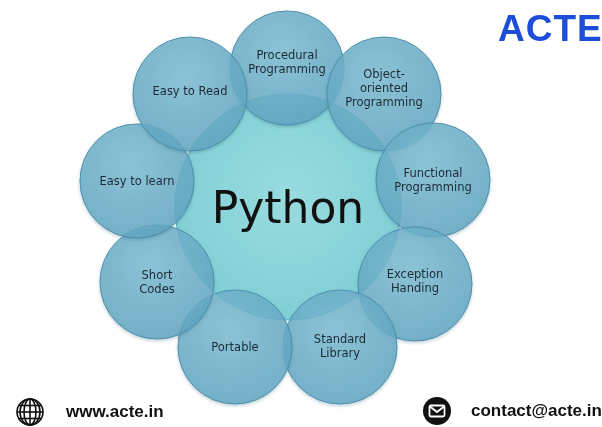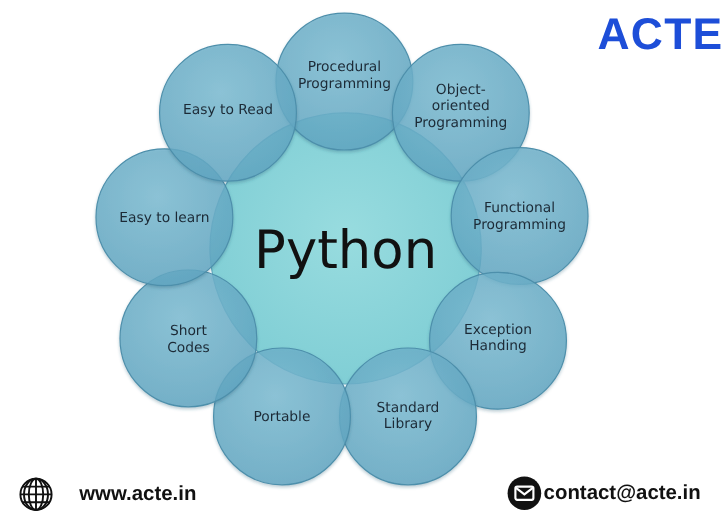--- a/index.html
+++ b/index.html
@@ -27,21 +27,21 @@
     color: #1d4ed8;
   }
   .footer-item { position: absolute; display: flex; align-items: center; }
   .footer-text {
     font-family: "Liberation Sans", sans-serif; font-weight: bold;
     font-size: 17px; color: #111;
   }
   .web { left: 14px; top: 396px; }
   .web .footer-text { margin-left: 20px; }
   .mail { left: 422px; top: 396px; }
-  .mail .footer-text { margin-left: 1px; }
+  .mail .footer-text { margin-left: 19px; }
 </style>
 </head>
 <body>
 
 <div class="stage">
 
   <svg class="diagram" width="602" height="427" viewBox="0 0 602 427">
     <defs>
       <radialGradient id="outerGrad" cx="45%" cy="35%" r="70%">
         <stop offset="0%" stop-color="#7dbdd3"></stop>

